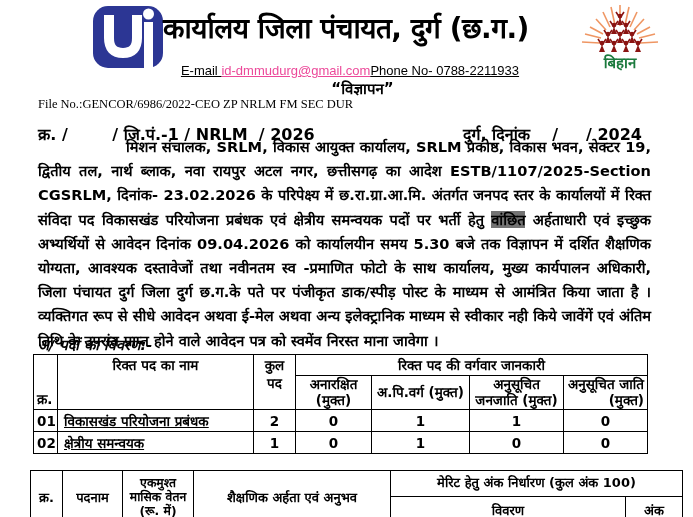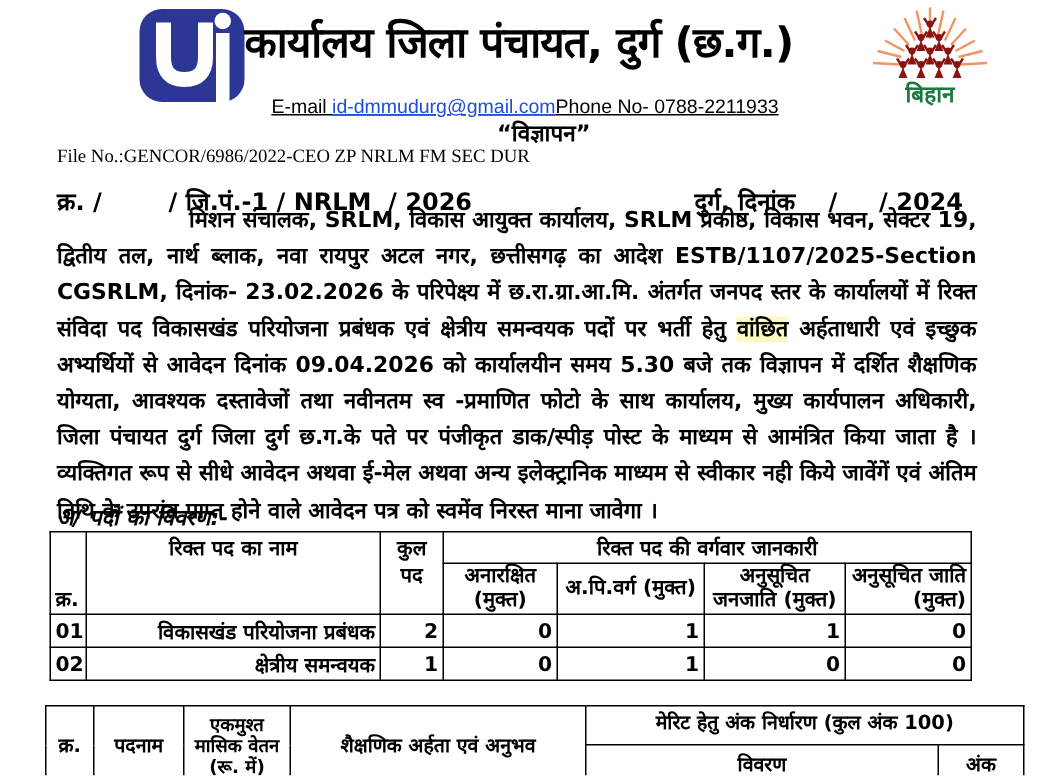--- a/index.html
+++ b/index.html
@@ -5,50 +5,50 @@
   html,body{margin:0;padding:0;background:#fff;}
   .page{position:relative;width:693px;height:517px;background:#fff;overflow:hidden;
         font-family:"DejaVu Sans",sans-serif;color:#000;}
 
   
   .zp-logo{position:absolute;left:92px;top:5px;width:72px;height:64px;}
   .doc-title{position:absolute;left:163px;top:8px;width:440px;font-size:28px;font-weight:bold;
              letter-spacing:-0.5px;white-space:nowrap;}
   .email-line{position:absolute;left:130px;top:63px;width:440px;text-align:center;
               font-family:"Liberation Sans",sans-serif;font-size:13px;text-decoration:underline;}
-  .email-line a{color:#1d4ed8;text-decoration:underline;}
+  .email-line a{color:#ec4899;text-decoration:underline;}
   .bihan-logo{position:absolute;left:570px;top:0px;width:100px;height:76px;}
 
   .vigyapan{position:absolute;left:0;top:78px;width:693px;text-align:center;
             font-size:15px;font-weight:bold;padding-left:16px;}
   .file-no{position:absolute;left:38px;top:97px;font-family:"Liberation Serif",serif;
            font-size:12.5px;}
   .ref-line{position:absolute;left:38px;top:123px;width:604px;display:flex;
             justify-content:space-between;font-size:16px;font-weight:600;}
   .ws-pre{white-space:pre;}
 
   
   .para{position:absolute;left:38px;top:135px;width:613px;font-size:14.6px;line-height:24.2px;
         text-align:justify;font-weight:600;}
   .para .indent{display:inline-block;width:88px;}
-  .hl{background:#fef9c3;font-weight:bold;}
+  .hl{background:#737373;font-weight:bold;}
 
   .section-a{position:absolute;left:38px;top:334px;font-size:14.5px;font-weight:bold;font-style:italic;}
   .section-b{position:absolute;left:46px;top:450px;font-size:14px;font-weight:bold;}
 
   
   table{border-collapse:collapse;table-layout:fixed;font-weight:bold;}
   td,th{border:1.6px solid #000;padding:1px 3px;overflow:hidden;}
   .t1{position:absolute;left:33px;top:354px;width:614px;font-size:13.5px;text-align:center;}
-  .t1 .name-col{text-align:left;padding-left:6px;}
+  .t1 .name-col{text-align:left;padding-left:6px;text-decoration:underline;}
   .t1 .sno-head{vertical-align:bottom;text-align:left;}
   .t1 .post-head{vertical-align:top;}
   .t1 .grp{height:20px;}
   .t1 .sub{height:32px;line-height:1.15;}
-  .t1 .datarow td{height:19px;text-align:right;}
+  .t1 .datarow td{height:19px;}
   .t2{position:absolute;left:30px;top:470px;width:652px;font-size:13px;text-align:center;}
   .t2 td{line-height:1.12;}
   .t2 .grp-row td{height:23px;}
   .t2 .salary{font-size:12.3px;}
 </style>
 </head>
 <body>
 
 <div class="page">
 

